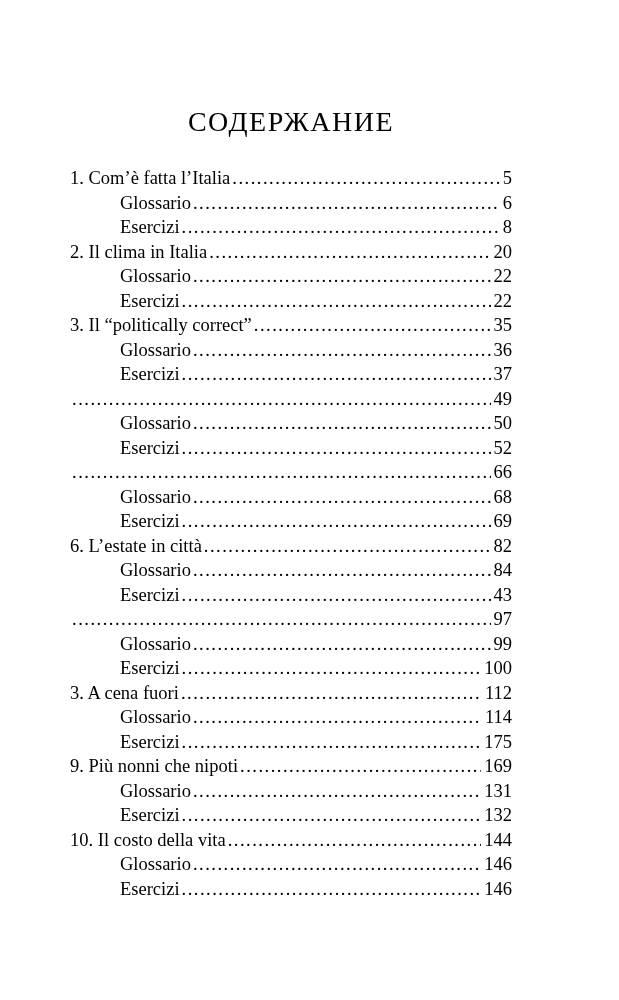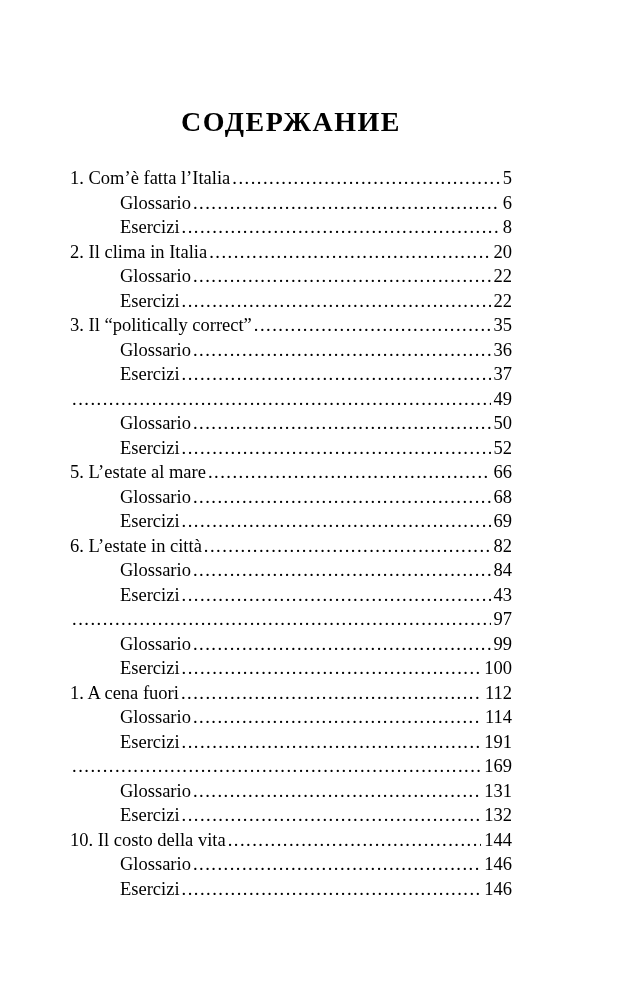--- a/index.html
+++ b/index.html
@@ -16,21 +16,21 @@
   }
   .page {
     width: 619px;
     height: 1000px;
     padding-top: 106px;
   }
   .title {
     margin-left: 70px;
     width: 442px;
     text-align: center;
-    font-weight: bold;
+    font-weight: normal;
     font-size: 28px;
     letter-spacing: 1.5px;
   }
   .toc {
     margin-left: 70px;
     margin-top: 28px;
     width: 442px;
     font-size: 18.5px;
   }
   .toc-row {
@@ -119,21 +119,20 @@
         <span class="toc-label">Glossario</span>
         <span class="dots">............................................................................................................................................</span>
         <span class="pagenum">50</span>
       </div>
       <div class="toc-row indented">
         <span class="toc-label">Esercizi</span>
         <span class="dots">............................................................................................................................................</span>
         <span class="pagenum">52</span>
       </div>
       <div class="toc-row">
-        <span class="toc-label">5. L’estate al mare</span>
         <span class="dots">............................................................................................................................................</span>
         <span class="pagenum">66</span>
       </div>
       <div class="toc-row indented">
         <span class="toc-label">Glossario</span>
         <span class="dots">............................................................................................................................................</span>
         <span class="pagenum">68</span>
       </div>
       <div class="toc-row indented">
         <span class="toc-label">Esercizi</span>
@@ -163,35 +162,36 @@
         <span class="toc-label">Glossario</span>
         <span class="dots">............................................................................................................................................</span>
         <span class="pagenum">99</span>
       </div>
       <div class="toc-row indented">
         <span class="toc-label">Esercizi</span>
         <span class="dots">............................................................................................................................................</span>
         <span class="pagenum">100</span>
       </div>
       <div class="toc-row">
-        <span class="toc-label">1. A cena fuori</span>
+        <span class="toc-label">3. A cena fuori</span>
         <span class="dots">............................................................................................................................................</span>
         <span class="pagenum">112</span>
       </div>
       <div class="toc-row indented">
         <span class="toc-label">Glossario</span>
         <span class="dots">............................................................................................................................................</span>
         <span class="pagenum">114</span>
       </div>
       <div class="toc-row indented">
         <span class="toc-label">Esercizi</span>
         <span class="dots">............................................................................................................................................</span>
-        <span class="pagenum">191</span>
-      </div>
-      <div class="toc-row">
+        <span class="pagenum">175</span>
+      </div>
+      <div class="toc-row">
+        <span class="toc-label">9. Più nonni che nipoti</span>
         <span class="dots">............................................................................................................................................</span>
         <span class="pagenum">169</span>
       </div>
       <div class="toc-row indented">
         <span class="toc-label">Glossario</span>
         <span class="dots">............................................................................................................................................</span>
         <span class="pagenum">131</span>
       </div>
       <div class="toc-row indented">
         <span class="toc-label">Esercizi</span>

